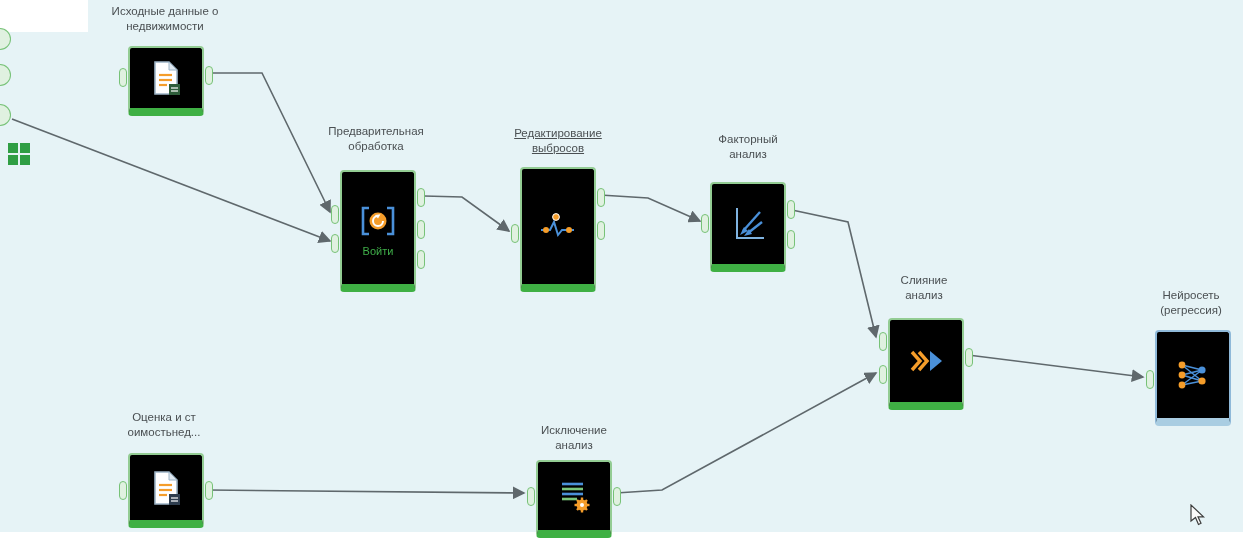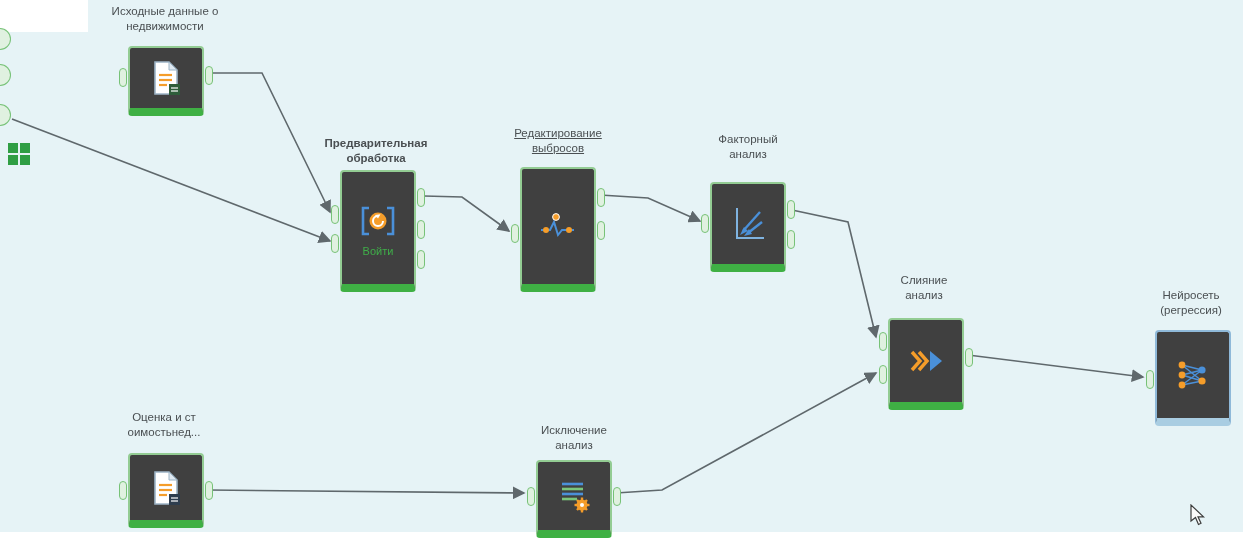--- a/index.html
+++ b/index.html
@@ -6,21 +6,21 @@
   body{
     width:1243px;height:540px;position:relative;overflow:hidden;
     background:#e6f3f6;
     font-family:"Liberation Sans", sans-serif;
   }
   .white-patch{position:absolute;background:#ffffff;z-index:0;}
   #wires{position:absolute;left:0;top:0;z-index:1;}
 
   .node{
     position:absolute;box-sizing:border-box;z-index:2;
-    background:#404040;
+    background:#000000;
     border:2px solid #93cc93;
     border-bottom:8px solid #3fb044;
     border-radius:4px;
     display:flex;flex-direction:column;align-items:center;justify-content:center;
     cursor:pointer;
   }
   .node.blue{border-color:#8fb9d9;border-bottom-color:#a9cde2;}
   .node-caption{font-size:11px;color:#3fae49;margin-top:2px;}
   .node-label{
     position:absolute;width:150px;text-align:center;z-index:2;
@@ -84,21 +84,21 @@
     <path d="M23,4 l8,8 h-8 z" fill="#dfe9f2" stroke="#9db4c6" stroke-width="1"></path>
     <line x1="13" y1="17" x2="26" y2="17" stroke="#f59d2a" stroke-width="2.2"></line>
     <line x1="13" y1="22" x2="26" y2="22" stroke="#f59d2a" stroke-width="2.2"></line>
     <line x1="13" y1="27" x2="21" y2="27" stroke="#f59d2a" stroke-width="2.2"></line>
     <rect x="23" y="26" width="11" height="11" fill="#2e5d3a"></rect>
     <line x1="25" y1="30" x2="32" y2="30" stroke="#ffffff" stroke-width="1.2"></line>
     <line x1="25" y1="33" x2="32" y2="33" stroke="#ffffff" stroke-width="1.2"></line>
   </svg>
 </div>
 
-<div class="node-label" style="left:301px;top:136px;font-weight:bold;">Предварительная
+<div class="node-label" style="left:301px;top:124px;">Предварительная
 обработка</div>
 <div class="node" style="left:340px;top:170px;width:76px;height:122px;">
   <span class="port pl" style="top:33px;"></span>
   <span class="port pl" style="top:62px;"></span>
   <span class="port pr" style="top:16px;"></span>
   <span class="port pr" style="top:48px;"></span>
   <span class="port pr" style="top:78px;"></span>
   <svg class="icon" width="44" height="44" viewBox="0 0 44 44">
     <path d="M13,9 h-6 v26 h6" fill="none" stroke="#4a90d9" stroke-width="2.6"></path>
     <path d="M31,9 h6 v26 h-6" fill="none" stroke="#4a90d9" stroke-width="2.6"></path>

